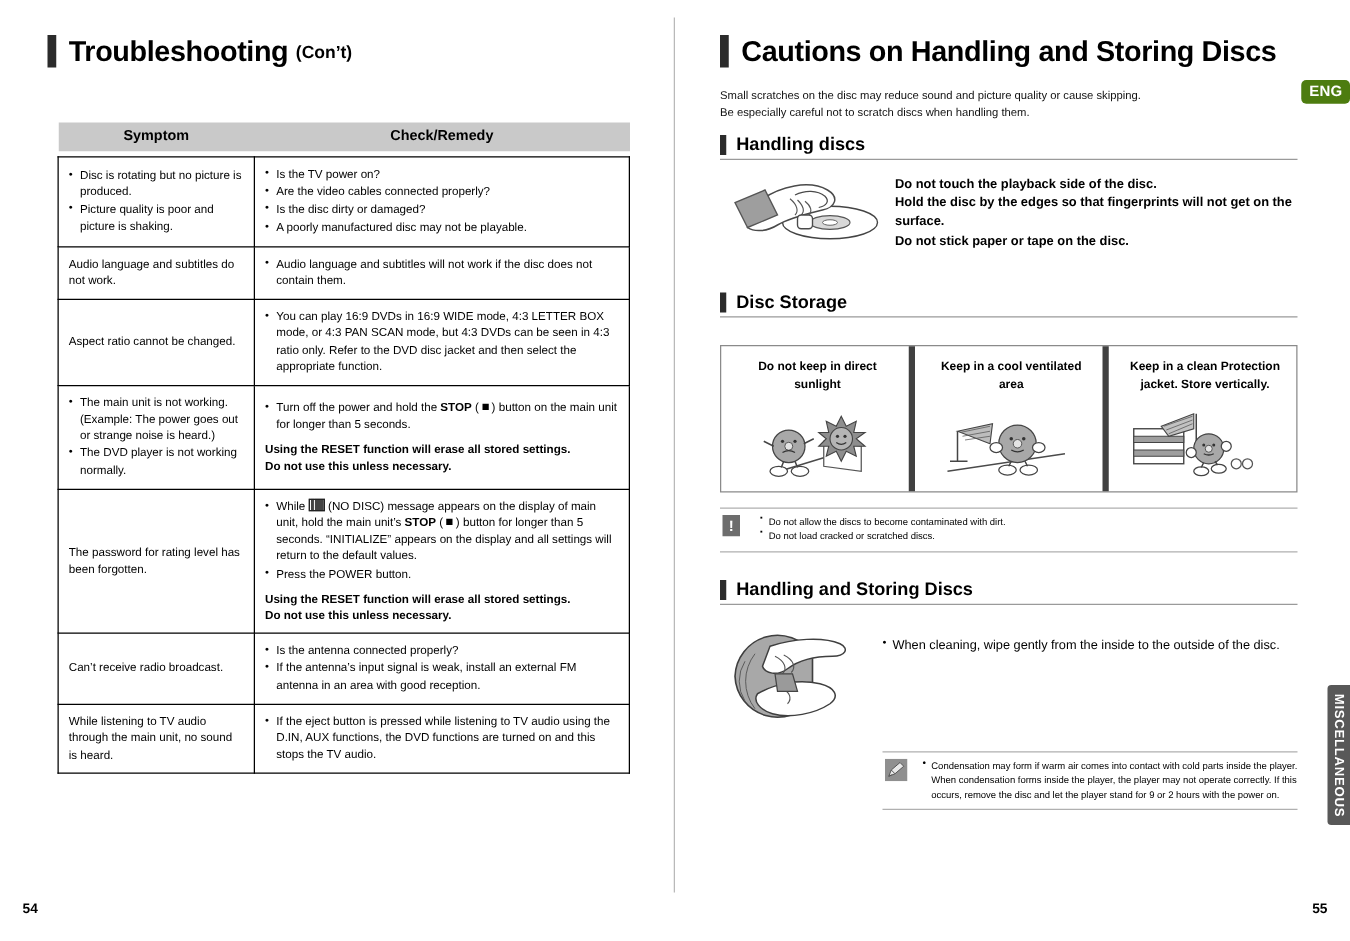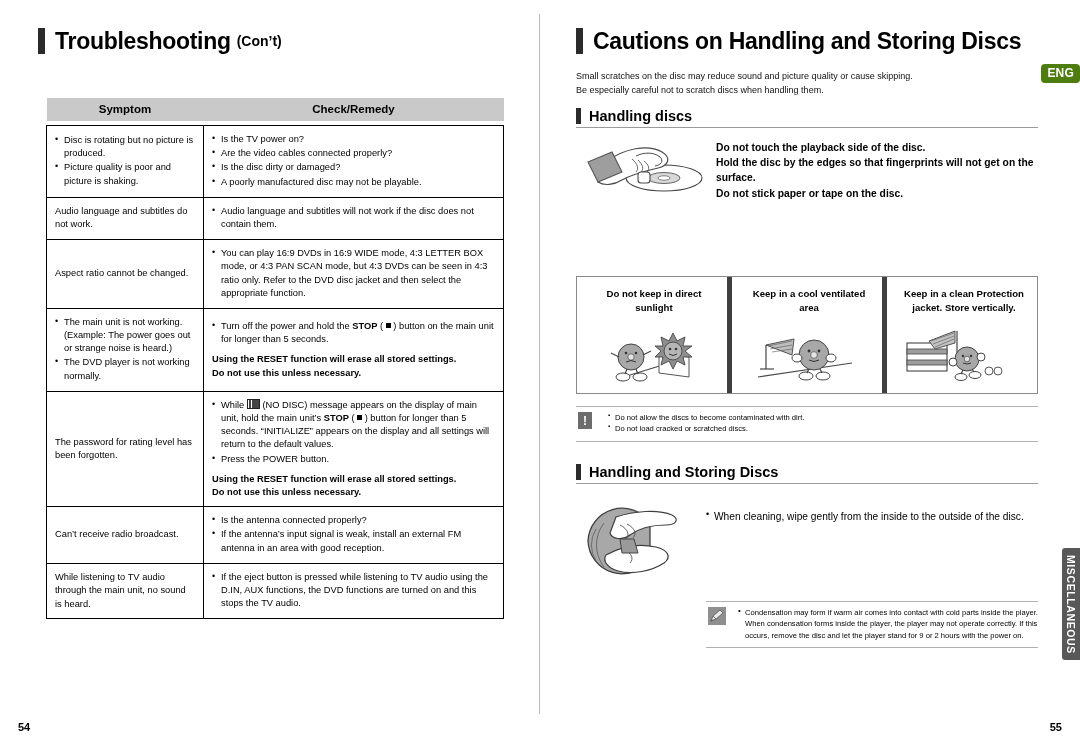--- a/index.html
+++ b/index.html
@@ -359,20 +359,27 @@
         <path d="M22 46 L12 26 L36 16 L46 36 Z" fill="#9e9e9e" stroke="#555" stroke-width="1.1"></path>
       </svg>
     </div>
     <div class="handling-text">
       <div>Do not touch the playback side of the disc.</div>
       <div>Hold the disc by the edges so that fingerprints will not get on the surface.</div>
       <div>Do not stick paper or tape on the disc.</div>
     </div>
   </div>
 
+  <div style="position:absolute;left:36px;top:234px;width:462px;">
+    <div class="section-head">
+      <div class="section-bar"></div>
+      <div class="section-title">Disc Storage</div>
+    </div>
+    <div class="section-rule"></div>
+  </div>
 
   <div class="storage-box" style="left:36px;">
 
     <div class="storage-col">
       <div class="cap">Do not keep in direct sunlight</div>
       <div class="storage-art">
         <svg width="110" height="58" viewBox="0 0 110 58">
           <path d="M20 50 L92 28" stroke="#4a4a4a" stroke-width="1.2" fill="none"></path>
           <path d="M62 24 L92 28 L92 48 L62 44 Z" fill="#ffffff" stroke="#555" stroke-width="1"></path>
           <g>

